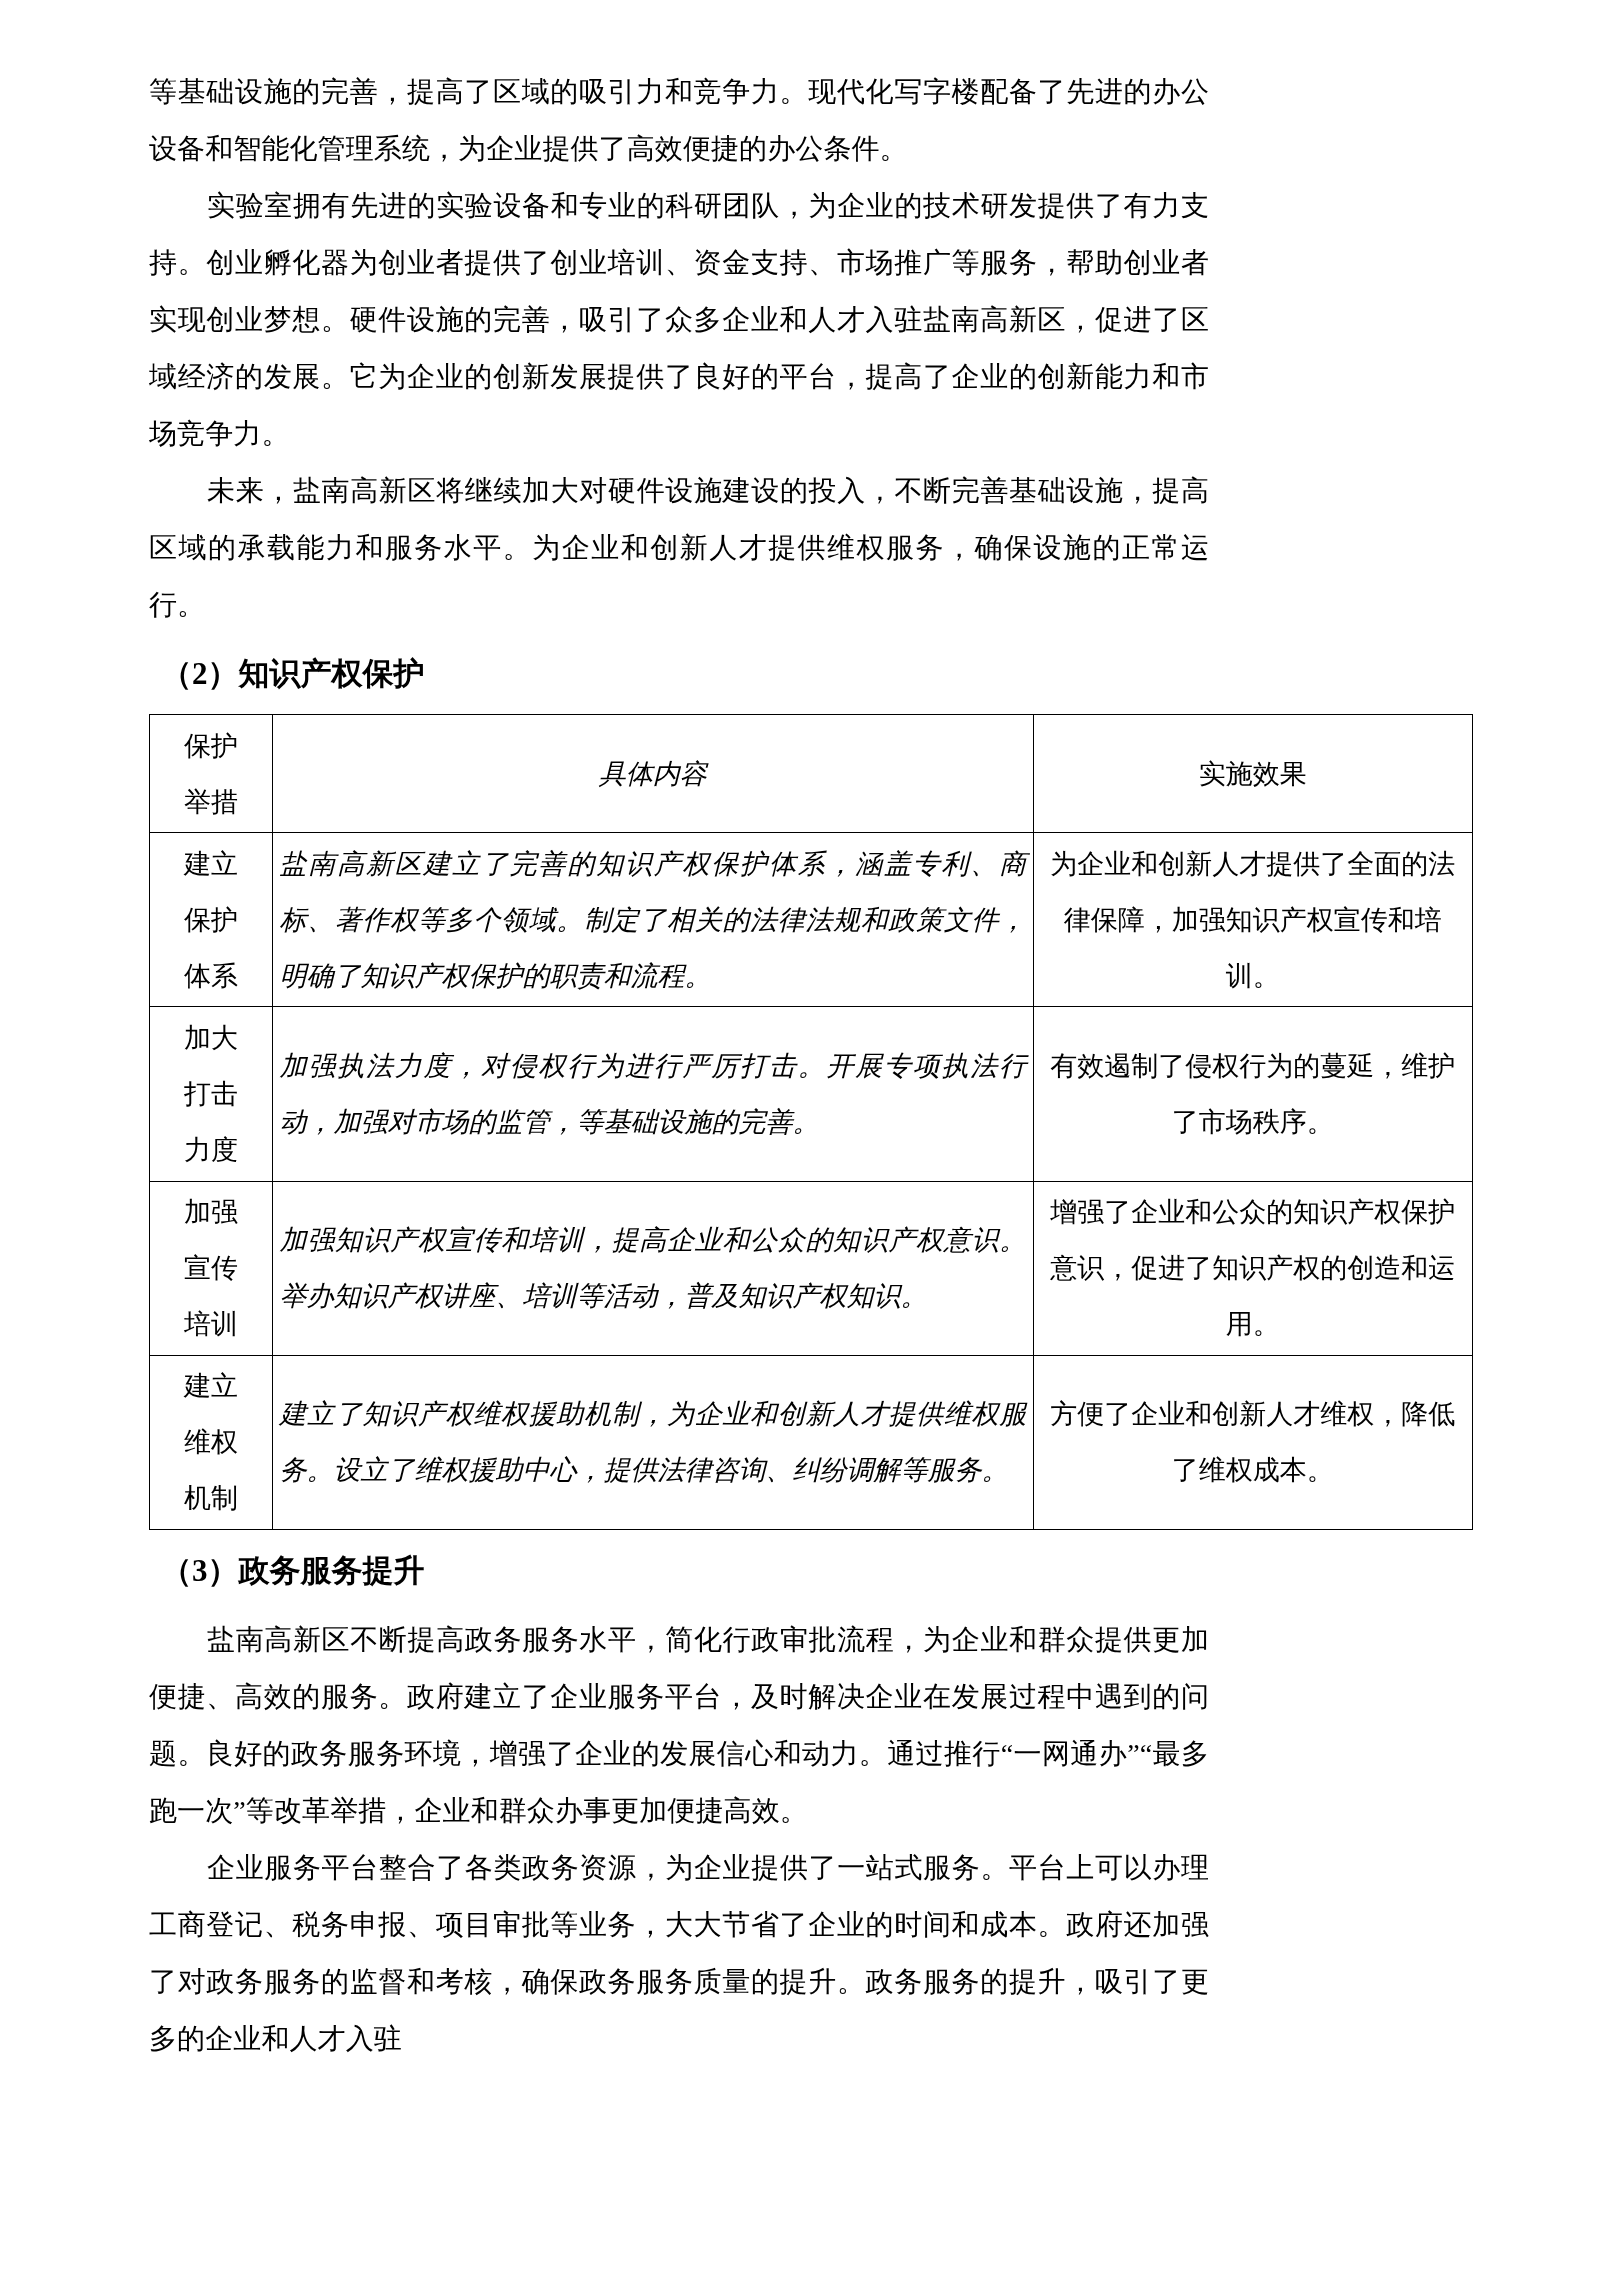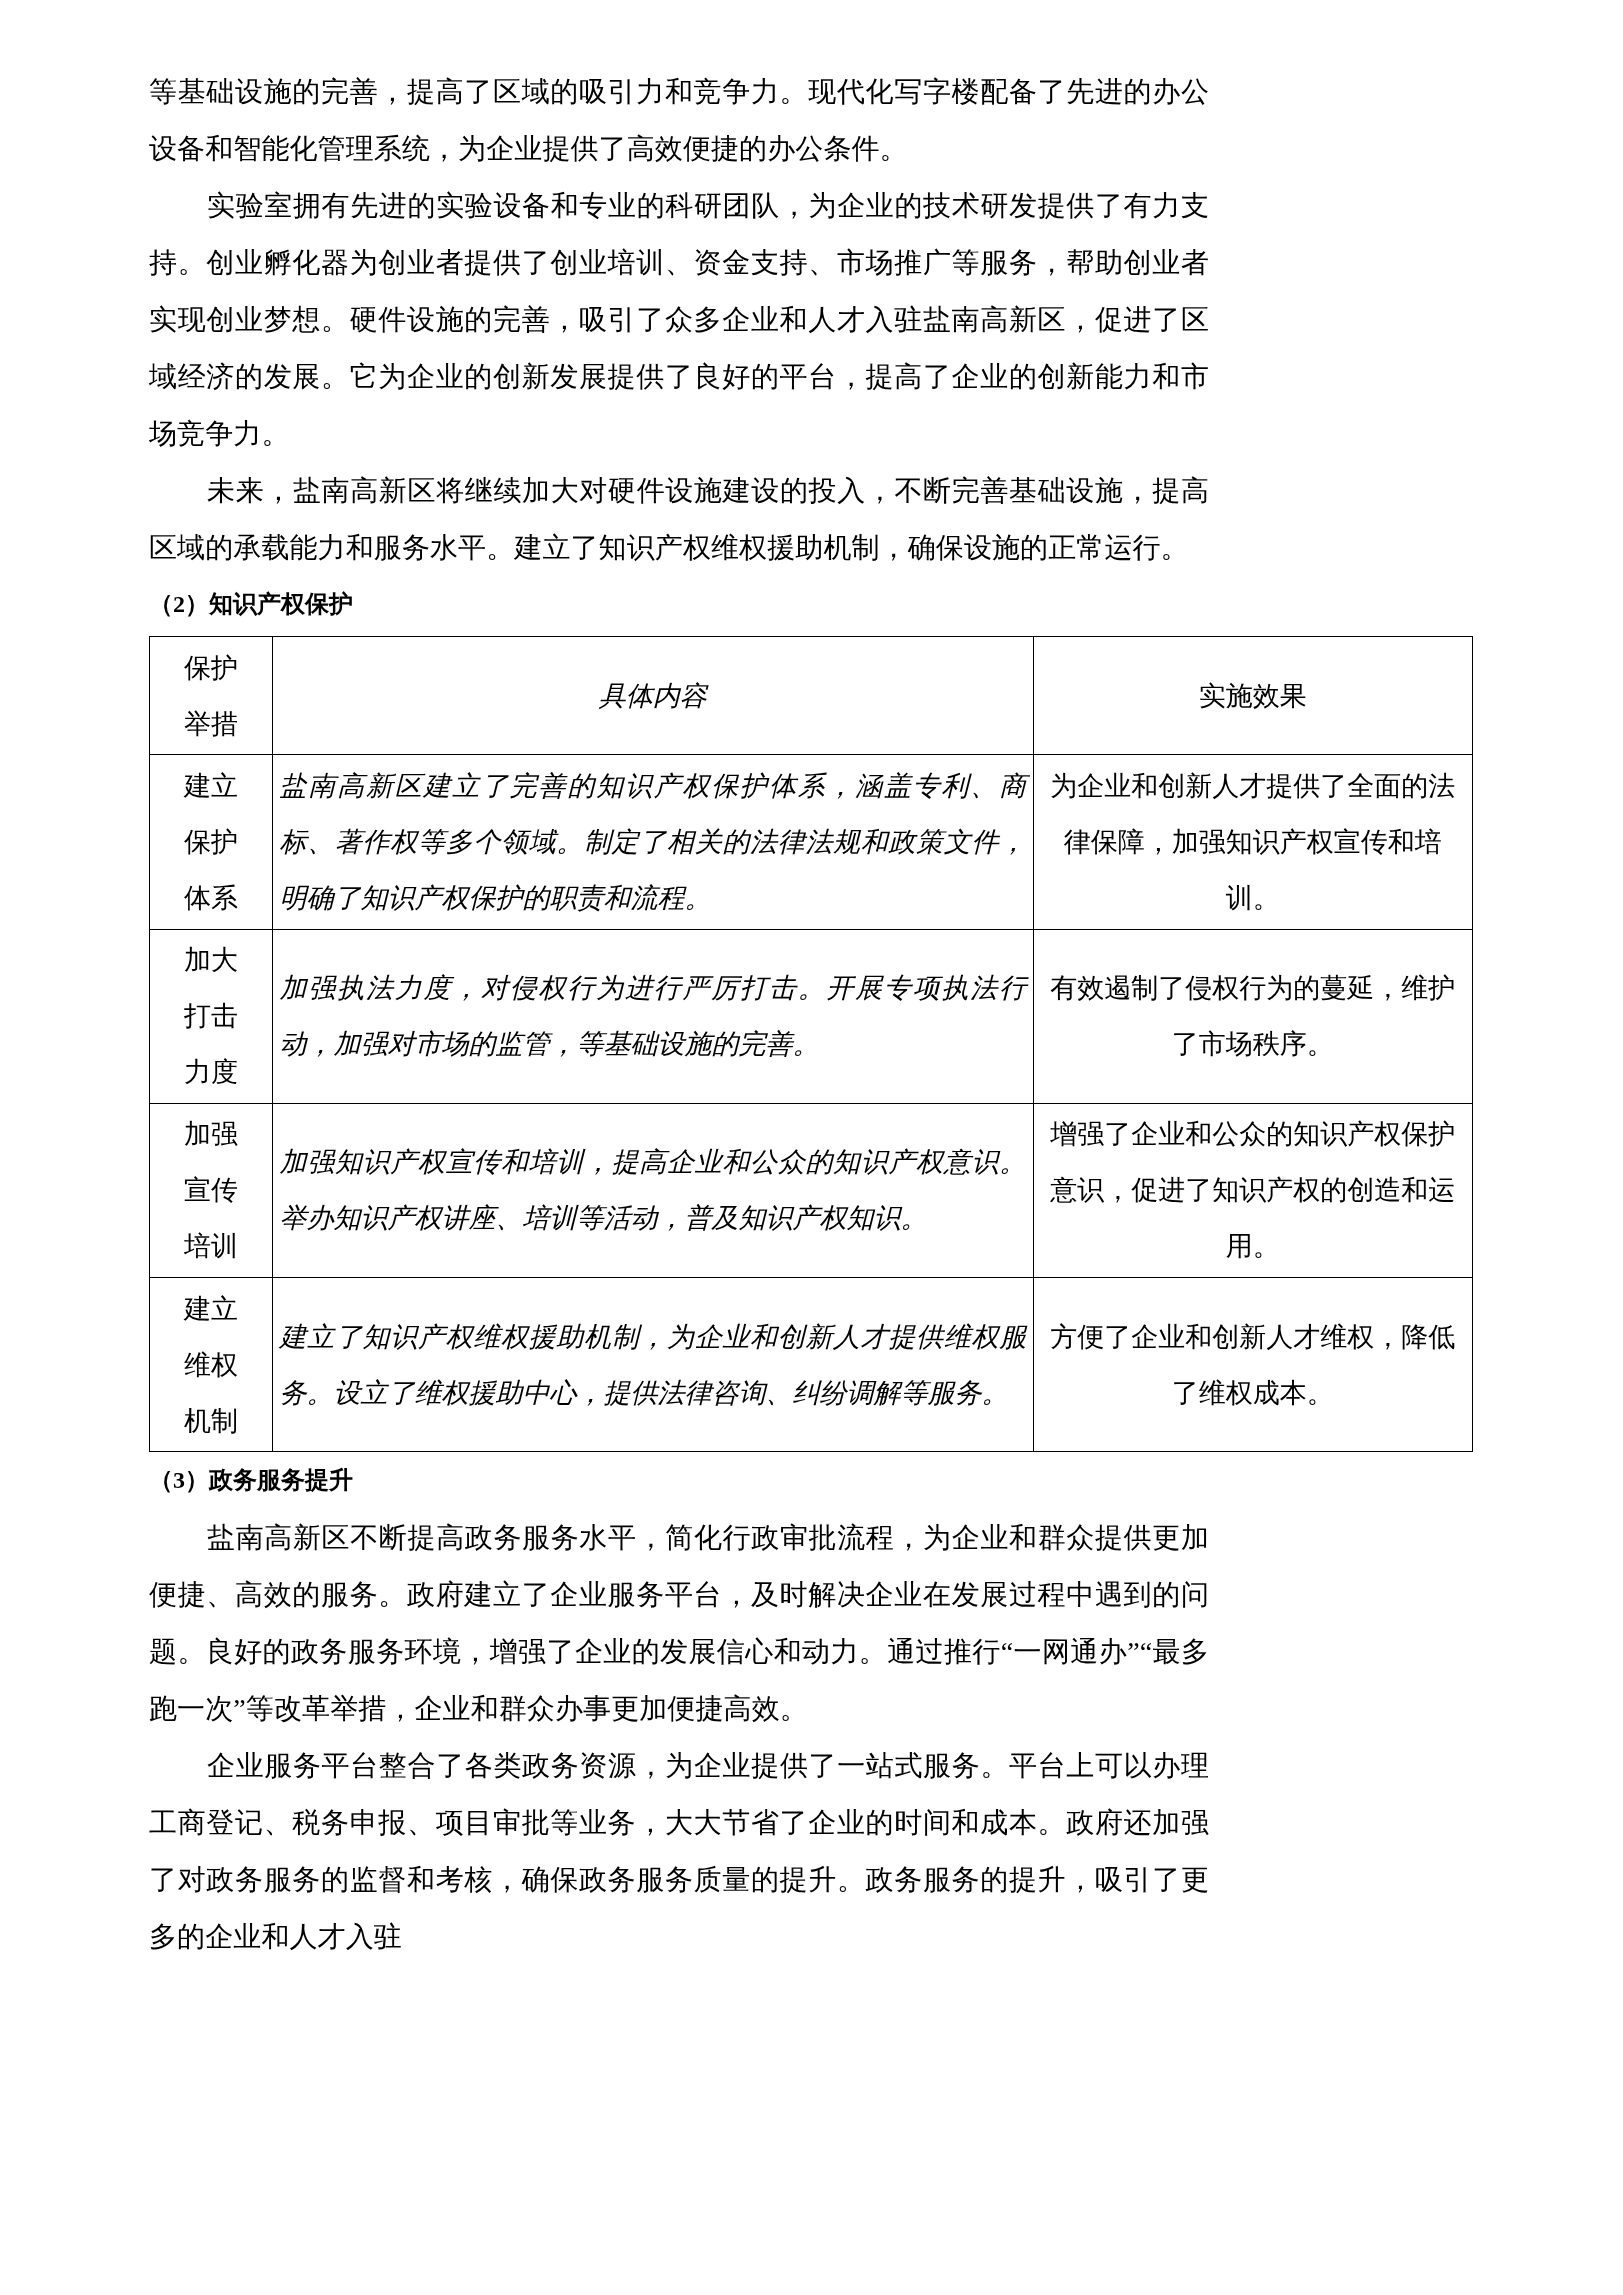--- a/index.html
+++ b/index.html
@@ -29,22 +29,22 @@
     line-height: 57px;
     text-align: justify;
     text-justify: inter-character;
     letter-spacing: 0.1px;
     text-indent: 0;
   }
   p.para.indent {
     text-indent: 58px;
   }
   h3.heading {
-    margin: 0;
-    font-size: 24px;
+    margin: 12px;
+    font-size: 31px;
     line-height: 57px;
     font-weight: bold;
     text-align: left;
   }
   table.ip-table {
     border-collapse: collapse;
     width: 1324px;
     margin: 3.3px 0 0 0;
     table-layout: fixed;
     padding-left: 24px;
@@ -86,21 +86,21 @@
 </head>
 <body>
 
 <div class="page">
   <div class="doc-body">
 
     <p class="para">等基础设施的完善，提高了区域的吸引力和竞争力。现代化写字楼配备了先进的办公设备和智能化管理系统，为企业提供了高效便捷的办公条件。</p>
 
     <p class="para indent">实验室拥有先进的实验设备和专业的科研团队，为企业的技术研发提供了有力支持。创业孵化器为创业者提供了创业培训、资金支持、市场推广等服务，帮助创业者实现创业梦想。硬件设施的完善，吸引了众多企业和人才入驻盐南高新区，促进了区域经济的发展。它为企业的创新发展提供了良好的平台，提高了企业的创新能力和市场竞争力。</p>
 
-    <p class="para indent">未来，盐南高新区将继续加大对硬件设施建设的投入，不断完善基础设施，提高区域的承载能力和服务水平。建立了知识产权维权援助机制，确保设施的正常运行。</p>
+    <p class="para indent">未来，盐南高新区将继续加大对硬件设施建设的投入，不断完善基础设施，提高区域的承载能力和服务水平。为企业和创新人才提供维权服务，确保设施的正常运行。</p>
 
     <h3 class="heading">（2）知识产权保护</h3>
 
     <table class="ip-table">
       <tbody>
         <tr>
           <td class="col-a head">
             <span class="cell-lines">
               <span>保护</span>
               <span>举措</span>

